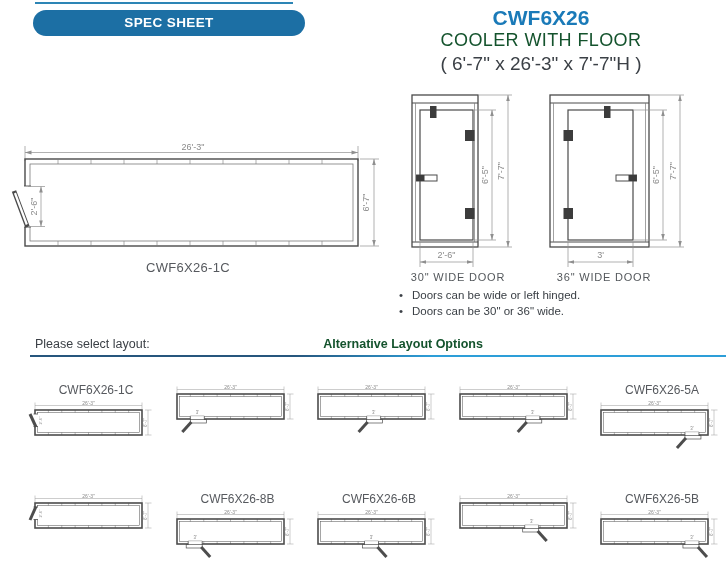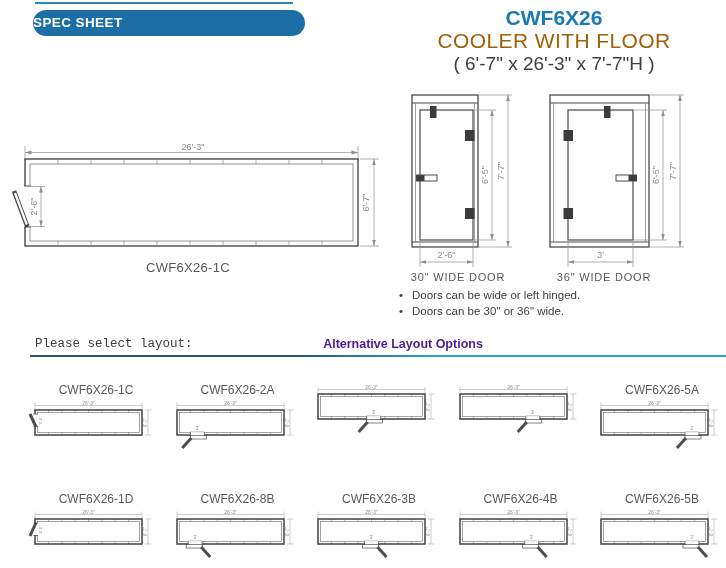--- a/index.html
+++ b/index.html
@@ -2,47 +2,47 @@
 <html><head>
 <meta charset="utf-8">
 <style>
   html,body{margin:0;padding:0;background:#fff;}
   body{font-family:"Liberation Sans",sans-serif;-webkit-font-smoothing:antialiased;}
   .page{position:relative;width:726px;height:568px;background:#fff;overflow:hidden;}
 
   .topline{position:absolute;left:35px;top:2px;width:258px;height:2px;background:#2d85b5;}
   .badge{position:absolute;left:33px;top:10px;width:272px;height:26px;border-radius:13px;
          background:#1c6fa4;color:#fff;font-weight:bold;font-size:13.5px;letter-spacing:.4px;
-         line-height:26px;}
-  .titleblock{position:absolute;left:398px;top:6px;width:312px;text-align:center;}
+         text-align:center;line-height:26px;}
+  .titleblock{position:absolute;left:385px;top:6px;width:312px;text-align:center;}
   .title{font-size:21px;font-weight:bold;color:#1a7ab8;line-height:23px;}
-  .subtitle{font-size:21px;color:#a16207;letter-spacing:.4px;line-height:23px;}
+  .subtitle{font-size:18px;color:#14532d;letter-spacing:.4px;line-height:23px;}
   .odims{font-size:19px;color:#3b4046;line-height:24px;}
 
   svg{display:block;}
   svg text{font-family:"Liberation Sans",sans-serif;}
   .ln{stroke:#4a4a4a;fill:none;}
   .inln{stroke:#7a7a7a;fill:none;}
   .dm{stroke:#8f8f8f;fill:none;stroke-width:.7;}
   .dt{fill:#8a8a8a;font-size:9px;}
   .ah{fill:#8f8f8f;stroke:none;}
   .hw{fill:#3c3c3c;stroke:none;}
   .cap{fill:#54585c;font-size:11px;letter-spacing:.8px;}
   .plan-label{fill:#56595e;font-size:13px;letter-spacing:.3px;}
 
   .plan-svg{position:absolute;left:0;top:130px;}
   .elev-svg{position:absolute;left:395px;top:85px;}
 
   .notes{position:absolute;left:399px;top:288px;font-size:11.5px;color:#3b4046;line-height:15.5px;}
   .notes .row{display:flex;}
   .notes .bdot{width:13px;}
 
-  .prompt{position:absolute;left:35px;top:337px;font-size:12.5px;color:#3b4046;font-family:Liberation Mono, monospace;}
+  .prompt{position:absolute;left:35px;top:337px;font-size:12.5px;color:#3b4046;}
   .alt-heading{position:absolute;left:253px;top:337px;width:300px;text-align:center;
-               font-size:12.5px;font-weight:bold;color:#4c1d95;}
+               font-size:12.5px;font-weight:bold;color:#14532d;}
   .divider{position:absolute;left:30px;top:355px;width:696px;height:2px;
            background:linear-gradient(to right,#26567d 0%,#26567d 38%,#2d9ed8 58%,#2d9ed8 100%);}
 
   .layout-grid{position:absolute;left:25px;top:383px;display:grid;
                grid-template-columns:repeat(5,141.5px);row-gap:35px;}
   .cell{width:142px;cursor:pointer;}
   .thumb-label{font-size:12px;color:#56595e;text-align:center;height:14px;line-height:14px;margin-bottom:2px;}
 </style>
 </head>
 <body>
@@ -220,21 +220,20 @@
           <line x1="103.625" y1="11" x2="103.625" y2="13.5" stroke="#4d4d4d" stroke-width="0.4"></line>
           <line x1="103.625" y1="33.5" x2="103.625" y2="36" stroke="#4d4d4d" stroke-width="0.4"></line>
           <rect x="8.2" y="15" width="6.3" height="12.5" fill="#ffffff"></rect>
           <line x1="8.5" y1="15" x2="13" y2="15" stroke="#4d4d4d" stroke-width="0.8"></line>
           <line x1="8.5" y1="27.5" x2="13" y2="27.5" stroke="#4d4d4d" stroke-width="0.8"></line>
           <line x1="11" y1="28" x2="5" y2="15" stroke="#4d4d4d" stroke-width="3"></line>
           <text font-size="4" fill="#8a8a8a" text-anchor="middle" transform="translate(17,21.5) rotate(-90)">2'-6"</text>
         </svg>
       </div>
       <div class="cell">
-        <div class="thumb-label">CWF6X26-2A</div>
         <svg width="142" height="58" viewBox="0 0 142 58">
           <line x1="10" y1="6.5" x2="117" y2="6.5" stroke="#9a9a9a" stroke-width="0.5"></line>
           <line x1="10" y1="3.5" x2="10" y2="10" stroke="#9a9a9a" stroke-width="0.5"></line>
           <line x1="117" y1="3.5" x2="117" y2="10" stroke="#9a9a9a" stroke-width="0.5"></line>
           <text x="63.5" y="5.5" font-size="5" fill="#8a8a8a" text-anchor="middle">26'-3"</text>
           <line x1="123" y1="11" x2="123" y2="36" stroke="#9a9a9a" stroke-width="0.5"></line>
           <line x1="120" y1="11" x2="126.5" y2="11" stroke="#9a9a9a" stroke-width="0.5"></line>
           <line x1="120" y1="36" x2="126.5" y2="36" stroke="#9a9a9a" stroke-width="0.5"></line>
           <text font-size="4.5" fill="#8a8a8a" text-anchor="middle" transform="translate(121.5,23.5) rotate(-90)">6'-7"</text>
           <rect x="10" y="11" width="107" height="25" fill="none" stroke="#4d4d4d" stroke-width="1.6"></rect>
@@ -362,21 +361,20 @@
           <rect x="93.95" y="33.2" width="14" height="6" fill="#ffffff"></rect>
           <line x1="93.95" y1="33.2" x2="93.95" y2="37" stroke="#4d4d4d" stroke-width="0.8"></line>
           <line x1="107.95" y1="33.2" x2="107.95" y2="37" stroke="#4d4d4d" stroke-width="0.8"></line>
           <line x1="93.95" y1="32.5" x2="107.95" y2="32.5" stroke="#9a9a9a" stroke-width="0.4"></line>
           <text x="100.95" y="31" font-size="4.5" fill="#8a8a8a" text-anchor="middle">3'</text>
           <rect x="93.95" y="36.5" width="16" height="3.5" fill="none" stroke="#4d4d4d" stroke-width="0.7"></rect>
           <line x1="94.95" y1="39" x2="85.95" y2="49" stroke="#4d4d4d" stroke-width="3"></line>
         </svg>
       </div>
       <div class="cell">
-        <div class="thumb-label">CWF6X26-1D</div>
         <svg width="142" height="58" viewBox="0 0 142 58">
           <line x1="10" y1="6.5" x2="117" y2="6.5" stroke="#9a9a9a" stroke-width="0.5"></line>
           <line x1="10" y1="3.5" x2="10" y2="10" stroke="#9a9a9a" stroke-width="0.5"></line>
           <line x1="117" y1="3.5" x2="117" y2="10" stroke="#9a9a9a" stroke-width="0.5"></line>
           <text x="63.5" y="5.5" font-size="5" fill="#8a8a8a" text-anchor="middle">26'-3"</text>
           <line x1="123" y1="11" x2="123" y2="36" stroke="#9a9a9a" stroke-width="0.5"></line>
           <line x1="120" y1="11" x2="126.5" y2="11" stroke="#9a9a9a" stroke-width="0.5"></line>
           <line x1="120" y1="36" x2="126.5" y2="36" stroke="#9a9a9a" stroke-width="0.5"></line>
           <text font-size="4.5" fill="#8a8a8a" text-anchor="middle" transform="translate(121.5,23.5) rotate(-90)">6'-7"</text>
           <rect x="10" y="11" width="107" height="25" fill="none" stroke="#4d4d4d" stroke-width="1.6"></rect>
@@ -432,21 +430,21 @@
           <rect x="21.19" y="33.2" width="14" height="6" fill="#ffffff"></rect>
           <line x1="21.19" y1="33.2" x2="21.19" y2="37" stroke="#4d4d4d" stroke-width="0.8"></line>
           <line x1="35.19" y1="33.2" x2="35.19" y2="37" stroke="#4d4d4d" stroke-width="0.8"></line>
           <line x1="21.19" y1="32.5" x2="35.19" y2="32.5" stroke="#9a9a9a" stroke-width="0.4"></line>
           <text x="28.19" y="31" font-size="4.5" fill="#8a8a8a" text-anchor="middle">3'</text>
           <rect x="19.19" y="36.5" width="16" height="3.5" fill="none" stroke="#4d4d4d" stroke-width="0.7"></rect>
           <line x1="34.19" y1="39" x2="43.19" y2="49" stroke="#4d4d4d" stroke-width="3"></line>
         </svg>
       </div>
       <div class="cell">
-        <div class="thumb-label">CWF6X26-3B</div>
+        <div class="thumb-label">CWF6X26-6B</div>
         <svg width="142" height="58" viewBox="0 0 142 58">
           <line x1="10" y1="6.5" x2="117" y2="6.5" stroke="#9a9a9a" stroke-width="0.5"></line>
           <line x1="10" y1="3.5" x2="10" y2="10" stroke="#9a9a9a" stroke-width="0.5"></line>
           <line x1="117" y1="3.5" x2="117" y2="10" stroke="#9a9a9a" stroke-width="0.5"></line>
           <text x="63.5" y="5.5" font-size="5" fill="#8a8a8a" text-anchor="middle">26'-3"</text>
           <line x1="123" y1="11" x2="123" y2="36" stroke="#9a9a9a" stroke-width="0.5"></line>
           <line x1="120" y1="11" x2="126.5" y2="11" stroke="#9a9a9a" stroke-width="0.5"></line>
           <line x1="120" y1="36" x2="126.5" y2="36" stroke="#9a9a9a" stroke-width="0.5"></line>
           <text font-size="4.5" fill="#8a8a8a" text-anchor="middle" transform="translate(121.5,23.5) rotate(-90)">6'-7"</text>
           <rect x="10" y="11" width="107" height="25" fill="none" stroke="#4d4d4d" stroke-width="1.6"></rect>
@@ -468,21 +466,20 @@
           <rect x="56.5" y="33.2" width="14" height="6" fill="#ffffff"></rect>
           <line x1="56.5" y1="33.2" x2="56.5" y2="37" stroke="#4d4d4d" stroke-width="0.8"></line>
           <line x1="70.5" y1="33.2" x2="70.5" y2="37" stroke="#4d4d4d" stroke-width="0.8"></line>
           <line x1="56.5" y1="32.5" x2="70.5" y2="32.5" stroke="#9a9a9a" stroke-width="0.4"></line>
           <text x="63.5" y="31" font-size="4.5" fill="#8a8a8a" text-anchor="middle">3'</text>
           <rect x="54.5" y="36.5" width="16" height="3.5" fill="none" stroke="#4d4d4d" stroke-width="0.7"></rect>
           <line x1="69.5" y1="39" x2="78.5" y2="49" stroke="#4d4d4d" stroke-width="3"></line>
         </svg>
       </div>
       <div class="cell">
-        <div class="thumb-label">CWF6X26-4B</div>
         <svg width="142" height="58" viewBox="0 0 142 58">
           <line x1="10" y1="6.5" x2="117" y2="6.5" stroke="#9a9a9a" stroke-width="0.5"></line>
           <line x1="10" y1="3.5" x2="10" y2="10" stroke="#9a9a9a" stroke-width="0.5"></line>
           <line x1="117" y1="3.5" x2="117" y2="10" stroke="#9a9a9a" stroke-width="0.5"></line>
           <text x="63.5" y="5.5" font-size="5" fill="#8a8a8a" text-anchor="middle">26'-3"</text>
           <line x1="123" y1="11" x2="123" y2="36" stroke="#9a9a9a" stroke-width="0.5"></line>
           <line x1="120" y1="11" x2="126.5" y2="11" stroke="#9a9a9a" stroke-width="0.5"></line>
           <line x1="120" y1="36" x2="126.5" y2="36" stroke="#9a9a9a" stroke-width="0.5"></line>
           <text font-size="4.5" fill="#8a8a8a" text-anchor="middle" transform="translate(121.5,23.5) rotate(-90)">6'-7"</text>
           <rect x="10" y="11" width="107" height="25" fill="none" stroke="#4d4d4d" stroke-width="1.6"></rect>

